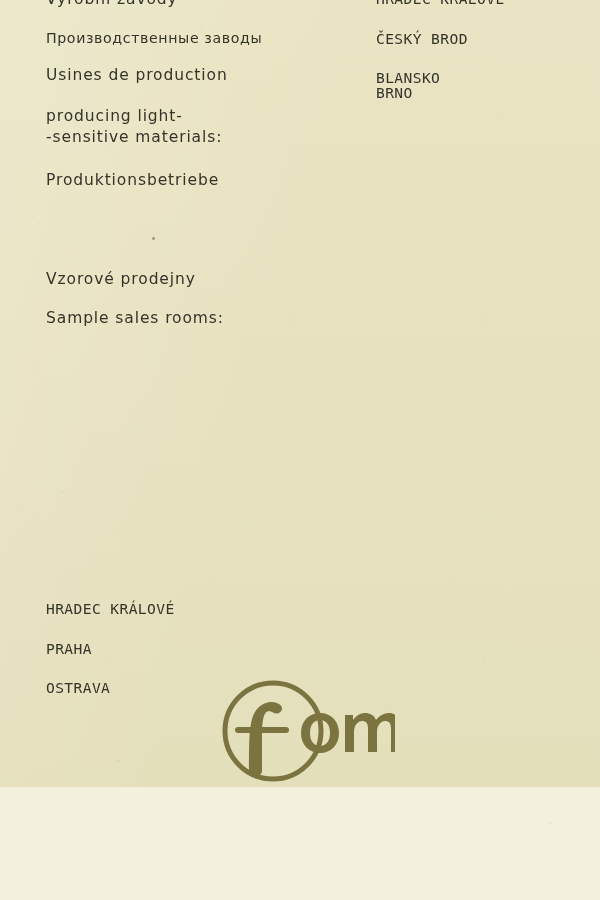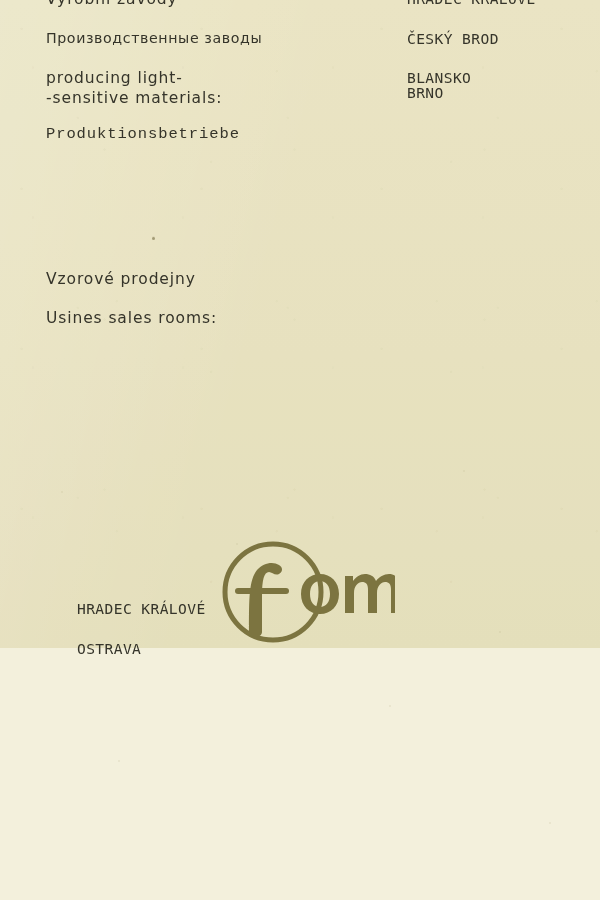--- a/index.html
+++ b/index.html
@@ -43,21 +43,21 @@
   .speck {
     position: absolute;
     background: #b9b28c;
     border-radius: 50%;
     opacity: 0.45;
   }
 
   .page {
     position: relative;
     width: 600px;
-    height: 648px;
+    height: 787px;
     box-sizing: border-box;
     padding: 16px 46px;
   }
 
   .block {
     position: absolute;
     left: 46px;
     right: 40px;
     display: flex;
   }
@@ -76,36 +76,34 @@
     color: #35342a;
     margin-bottom: 23px;
     white-space: pre;
   }
   .label-line.cyr {
     font-size: 14.2px;
     letter-spacing: 0.6px;
   }
   .label-line.two-line {
     line-height: 1.32;
-    margin-bottom: 18px;
+    margin-bottom: 26px;
   }
   .label-line.last {
     margin-bottom: 0;
-    font-family: Liberation Mono, monospace;
   }
 
   .value-line {
     font-family: "DejaVu Sans Mono", monospace;
     font-size: 14.6px;
     line-height: 1;
     letter-spacing: 0.4px;
     color: #35342a;
     margin-bottom: 25px;
     white-space: pre;
-    margin-left: 31px;
   }
   .value-line.last {
     margin-bottom: 0;
   }
 
   #block-production { top: -8px; }
   #block-showrooms { top: 272px; flex-direction: column; }
 
   .dot-mark {
     position: absolute;
@@ -151,41 +149,43 @@
     <div class="speck" style="left:236px; top:543px; width:2px; height:2px;"></div>
     <div class="speck" style="left:389px; top:705px; width:2px; height:2px;"></div>
     <div class="speck" style="left:118px; top:760px; width:2px; height:2px;"></div>
     <div class="speck" style="left:463px; top:470px; width:2px; height:2px;"></div>
   </div>
 
   <div class="block" id="block-production">
     <div class="col-labels">
       <div class="label-line">Výrobní závody</div>
       <div class="label-line cyr">Производственные заводы</div>
+      <div class="label-line">Usines de production</div>
       <div class="label-line two-line">producing light-
 -sensitive materials:</div>
       <div class="label-line last">Produktionsbetriebe</div>
     </div>
     <div class="col-values">
       <div class="value-line">HRADEC KRÁLOVÉ</div>
       <div class="value-line">ČESKÝ BROD</div>
       <div class="value-line last">BLANSKO</div>
       <div class="value-line">BRNO</div>
     </div>
   </div>
 
   <div class="dot-mark" style="left:152px; top:237px;"></div>
 
   <div class="block" id="block-showrooms">
     <div class="col-labels">
       <div class="label-line">Vzorové prodejny</div>
-      <div class="label-line">Usines sales rooms:</div>
+      <div class="label-line">Sample sales rooms:</div>
     </div>
     <div class="col-values">
       <div class="value-line">HRADEC KRÁLOVÉ</div>
+      <div class="value-line">PRAHA</div>
       <div class="value-line">OSTRAVA</div>
     </div>
   </div>
 
   <div class="logo-wrap">
     <div class="logo">
       <svg width="190" height="118" viewBox="0 0 190 118" aria-hidden="true">
         <g fill="none" stroke="#7c7440" stroke-width="5">
           <circle cx="68" cy="56" r="48"></circle>
         </g>

